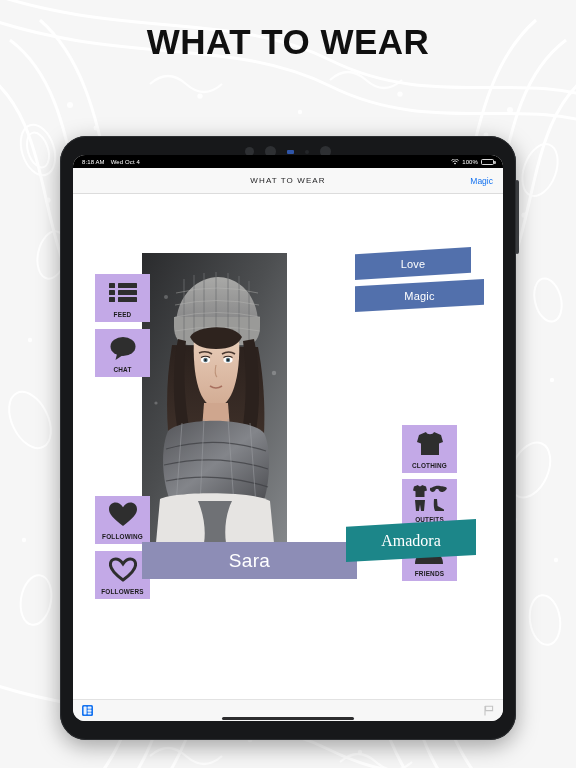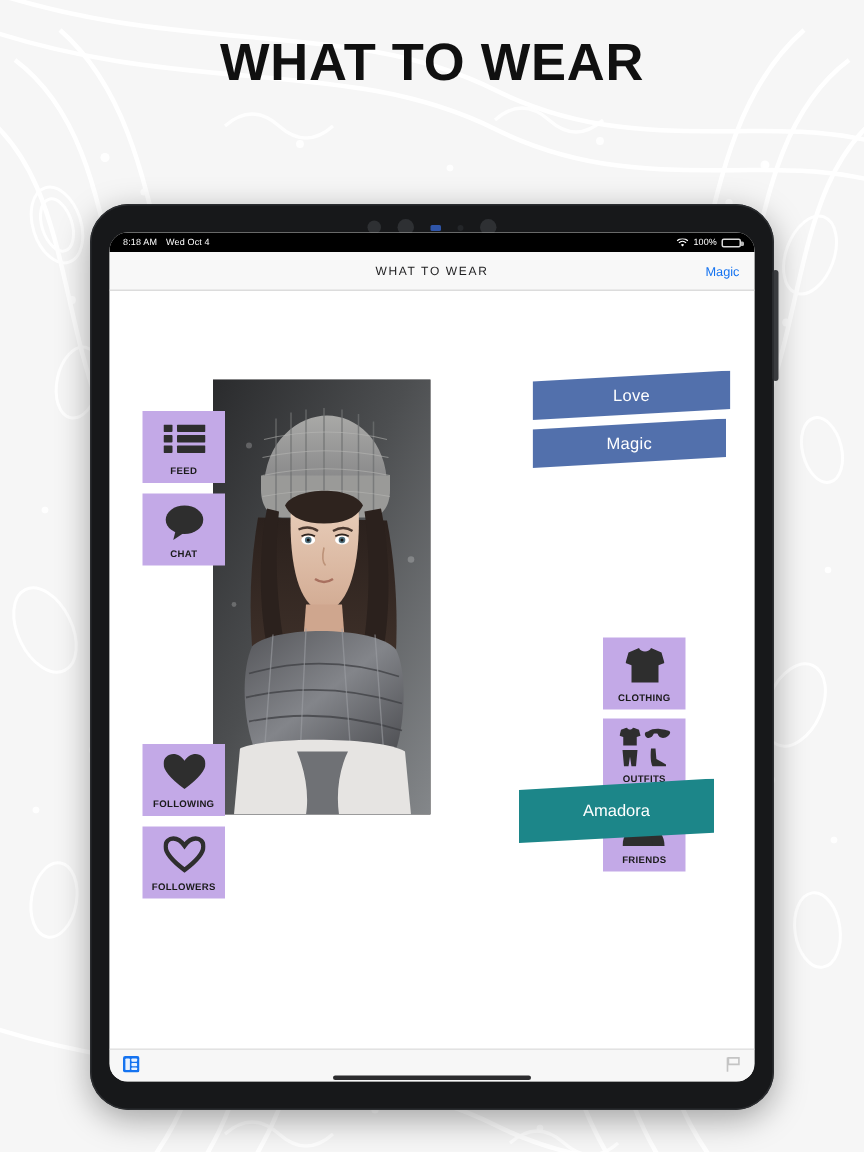--- a/index.html
+++ b/index.html
@@ -177,21 +177,21 @@
     font-size:11px;
     letter-spacing:.2px;
   }
   .ribbon .rb{
     position:absolute; inset:0;
     background:#3a5ca0;
     opacity:.88;
   }
   .ribbon span{ position:relative; z-index:2; }
 
-  #ribbon-love  { left:282px; top:53px;  width:132px; height:33px;
+  #ribbon-love  { left:282px; top:53px;  width:116px; height:33px;
                   clip-path:polygon(0% 22%, 100% 0%, 100% 78%, 0% 100%); }
   #ribbon-magic { left:282px; top:85px;  width:129px; height:33px;
                   clip-path:polygon(0% 22%, 100% 0%, 100% 78%, 0% 100%); }
   #ribbon-hope  { left:282px; top:117px; width:139px; height:33px;
                   clip-path:polygon(0% 22%, 100% 0%, 100% 78%, 0% 100%); }
 
   
   #namebar{
     position:absolute;
     left:69px; top:348px;
@@ -212,21 +212,21 @@
     width:130px; height:43px;
     display:flex; align-items:center; justify-content:center;
   }
   #locbanner .rb{
     position:absolute; inset:0;
     background:#1c8689;
     clip-path:polygon(0% 18%, 100% 0%, 100% 84%, 0% 100%);
   }
   #locbanner span{
     position:relative; z-index:2;
-    color:#fff; font-size:11px;
+    color:#fff; font-size:16px;font-family:Liberation Serif, serif;
   }
 
   
   #toolbar{
     height:22px;
     background:#f7f7f7;
     border-top:1px solid #e2e2e2;
     display:flex; align-items:center;
     padding:0 9px;
     position:relative;
@@ -534,20 +534,23 @@
               <circle cx="20" cy="6.5" r="5.6"></circle>
               <path d="M12 24 C 12 17 15.6 13.4 20 13.4 C 24.4 13.4 28 17 28 24 Z"></path>
               <circle cx="10" cy="7.6" r="6.4"></circle>
               <path d="M0 24 C 0 16.4 4.4 12.6 10 12.6 C 15.6 12.6 20 16.4 20 24 Z"></path>
             </g>
           </svg>
         </span>
         <span class="tlabel">FRIENDS</span>
       </div>
 
+      <div id="namebar">
+        <span>Sara</span>
+      </div>
 
       <div id="locbanner">
         <span class="rb"></span>
         <span>Amadora</span>
       </div>
 
     </div>
 
     <div id="toolbar">
       <span>

